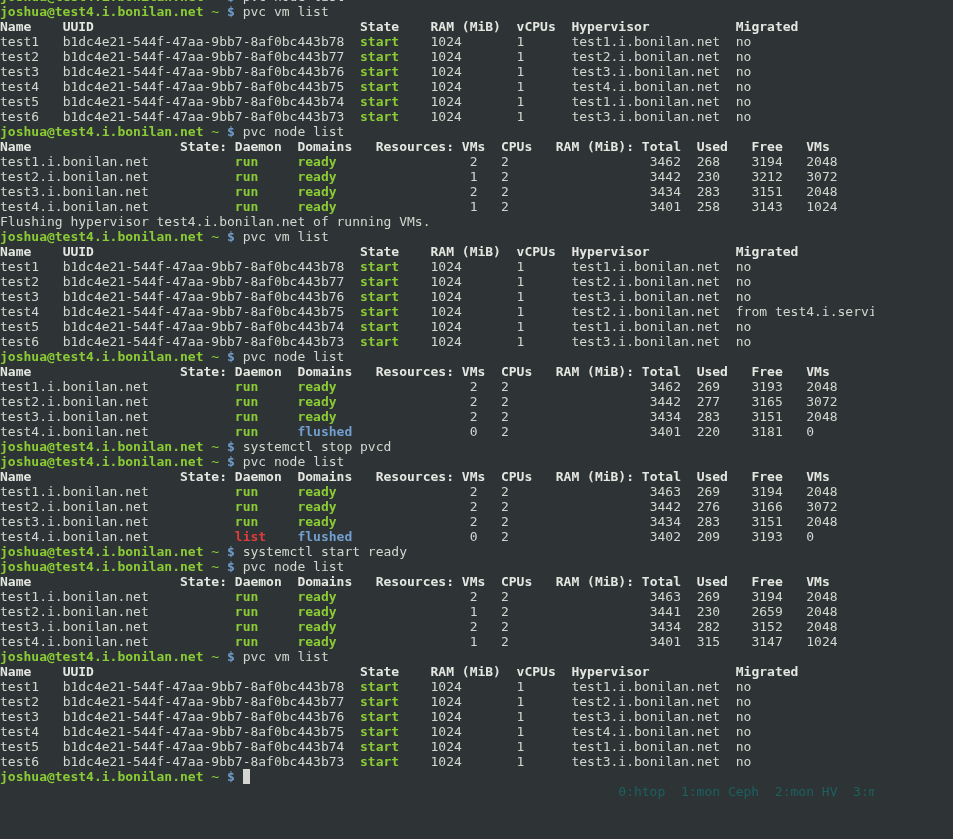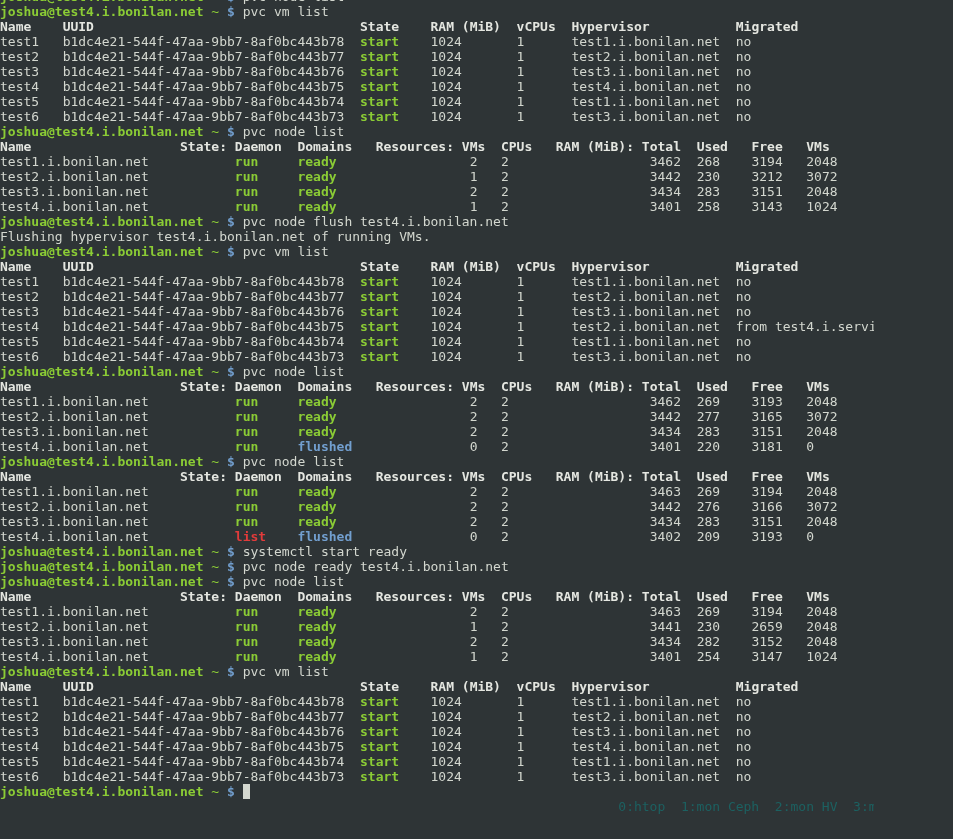--- a/index.html
+++ b/index.html
@@ -36,50 +36,49 @@
       <div class="line"><span>test3</span><span>   </span><span>b1dc4e21-544f-47aa-9bb7-8af0bc443b76</span><span>  </span><span class="g">start</span><span>    </span><span>1024</span><span>       </span><span>1</span><span>      </span><span>test3.i.bonilan.net</span><span>  </span><span>no</span></div>
       <div class="line"><span>test4</span><span>   </span><span>b1dc4e21-544f-47aa-9bb7-8af0bc443b75</span><span>  </span><span class="g">start</span><span>    </span><span>1024</span><span>       </span><span>1</span><span>      </span><span>test4.i.bonilan.net</span><span>  </span><span>no</span></div>
       <div class="line"><span>test5</span><span>   </span><span>b1dc4e21-544f-47aa-9bb7-8af0bc443b74</span><span>  </span><span class="g">start</span><span>    </span><span>1024</span><span>       </span><span>1</span><span>      </span><span>test1.i.bonilan.net</span><span>  </span><span>no</span></div>
       <div class="line"><span>test6</span><span>   </span><span>b1dc4e21-544f-47aa-9bb7-8af0bc443b73</span><span>  </span><span class="g">start</span><span>    </span><span>1024</span><span>       </span><span>1</span><span>      </span><span>test3.i.bonilan.net</span><span>  </span><span>no</span></div>
       <div class="line"><span class="g">joshua@test4.i.bonilan.net</span><span> </span><span class="gn">~</span><span> </span><span class="b">$</span><span> </span><span>pvc node list</span></div>
       <div class="line"><span class="h">Name</span><span>                   </span><span class="h">State: Daemon</span><span>  </span><span class="h">Domains</span><span>   </span><span class="h">Resources: VMs</span><span>  </span><span class="h">CPUs</span><span>   </span><span class="h">RAM (MiB): Total</span><span>  </span><span class="h">Used</span><span>   </span><span class="h">Free</span><span>   </span><span class="h">VMs</span></div>
       <div class="line"><span>test1.i.bonilan.net</span><span>           </span><span class="g">run</span><span>     </span><span class="g">ready</span><span>                 </span><span>2</span><span>   </span><span>2</span><span>                  </span><span>3462</span><span>  </span><span>268</span><span>    </span><span>3194</span><span>   </span><span>2048</span></div>
       <div class="line"><span>test2.i.bonilan.net</span><span>           </span><span class="g">run</span><span>     </span><span class="g">ready</span><span>                 </span><span>1</span><span>   </span><span>2</span><span>                  </span><span>3442</span><span>  </span><span>230</span><span>    </span><span>3212</span><span>   </span><span>3072</span></div>
       <div class="line"><span>test3.i.bonilan.net</span><span>           </span><span class="g">run</span><span>     </span><span class="g">ready</span><span>                 </span><span>2</span><span>   </span><span>2</span><span>                  </span><span>3434</span><span>  </span><span>283</span><span>    </span><span>3151</span><span>   </span><span>2048</span></div>
       <div class="line"><span>test4.i.bonilan.net</span><span>           </span><span class="g">run</span><span>     </span><span class="g">ready</span><span>                 </span><span>1</span><span>   </span><span>2</span><span>                  </span><span>3401</span><span>  </span><span>258</span><span>    </span><span>3143</span><span>   </span><span>1024</span></div>
-      <div class="line"><span class="g">joshua@test4.i.bonilan.net</span><span> </span><span class="gn">~</span><span> </span><span class="b">$</span><span> </span><span>pvc node flush test4.i.bonilan.net</span></div>
       <div class="line"><span>Flushing hypervisor test4.i.bonilan.net of running VMs.</span></div>
       <div class="line"><span class="g">joshua@test4.i.bonilan.net</span><span> </span><span class="gn">~</span><span> </span><span class="b">$</span><span> </span><span>pvc vm list</span></div>
       <div class="line"><span class="h">Name</span><span>    </span><span class="h">UUID</span><span>                                  </span><span class="h">State</span><span>    </span><span class="h">RAM (MiB)</span><span>  </span><span class="h">vCPUs</span><span>  </span><span class="h">Hypervisor</span><span>           </span><span class="h">Migrated</span></div>
       <div class="line"><span>test1</span><span>   </span><span>b1dc4e21-544f-47aa-9bb7-8af0bc443b78</span><span>  </span><span class="g">start</span><span>    </span><span>1024</span><span>       </span><span>1</span><span>      </span><span>test1.i.bonilan.net</span><span>  </span><span>no</span></div>
       <div class="line"><span>test2</span><span>   </span><span>b1dc4e21-544f-47aa-9bb7-8af0bc443b77</span><span>  </span><span class="g">start</span><span>    </span><span>1024</span><span>       </span><span>1</span><span>      </span><span>test2.i.bonilan.net</span><span>  </span><span>no</span></div>
       <div class="line"><span>test3</span><span>   </span><span>b1dc4e21-544f-47aa-9bb7-8af0bc443b76</span><span>  </span><span class="g">start</span><span>    </span><span>1024</span><span>       </span><span>1</span><span>      </span><span>test3.i.bonilan.net</span><span>  </span><span>no</span></div>
       <div class="line"><span>test4</span><span>   </span><span>b1dc4e21-544f-47aa-9bb7-8af0bc443b75</span><span>  </span><span class="g">start</span><span>    </span><span>1024</span><span>       </span><span>1</span><span>      </span><span>test2.i.bonilan.net</span><span>  </span><span>from test4.i.service.net</span></div>
       <div class="line"><span>test5</span><span>   </span><span>b1dc4e21-544f-47aa-9bb7-8af0bc443b74</span><span>  </span><span class="g">start</span><span>    </span><span>1024</span><span>       </span><span>1</span><span>      </span><span>test1.i.bonilan.net</span><span>  </span><span>no</span></div>
       <div class="line"><span>test6</span><span>   </span><span>b1dc4e21-544f-47aa-9bb7-8af0bc443b73</span><span>  </span><span class="g">start</span><span>    </span><span>1024</span><span>       </span><span>1</span><span>      </span><span>test3.i.bonilan.net</span><span>  </span><span>no</span></div>
       <div class="line"><span class="g">joshua@test4.i.bonilan.net</span><span> </span><span class="gn">~</span><span> </span><span class="b">$</span><span> </span><span>pvc node list</span></div>
       <div class="line"><span class="h">Name</span><span>                   </span><span class="h">State: Daemon</span><span>  </span><span class="h">Domains</span><span>   </span><span class="h">Resources: VMs</span><span>  </span><span class="h">CPUs</span><span>   </span><span class="h">RAM (MiB): Total</span><span>  </span><span class="h">Used</span><span>   </span><span class="h">Free</span><span>   </span><span class="h">VMs</span></div>
       <div class="line"><span>test1.i.bonilan.net</span><span>           </span><span class="g">run</span><span>     </span><span class="g">ready</span><span>                 </span><span>2</span><span>   </span><span>2</span><span>                  </span><span>3462</span><span>  </span><span>269</span><span>    </span><span>3193</span><span>   </span><span>2048</span></div>
       <div class="line"><span>test2.i.bonilan.net</span><span>           </span><span class="g">run</span><span>     </span><span class="g">ready</span><span>                 </span><span>2</span><span>   </span><span>2</span><span>                  </span><span>3442</span><span>  </span><span>277</span><span>    </span><span>3165</span><span>   </span><span>3072</span></div>
       <div class="line"><span>test3.i.bonilan.net</span><span>           </span><span class="g">run</span><span>     </span><span class="g">ready</span><span>                 </span><span>2</span><span>   </span><span>2</span><span>                  </span><span>3434</span><span>  </span><span>283</span><span>    </span><span>3151</span><span>   </span><span>2048</span></div>
       <div class="line"><span>test4.i.bonilan.net</span><span>           </span><span class="g">run</span><span>     </span><span class="b">flushed</span><span>               </span><span>0</span><span>   </span><span>2</span><span>                  </span><span>3401</span><span>  </span><span>220</span><span>    </span><span>3181</span><span>   </span><span>0</span></div>
+      <div class="line"><span class="g">joshua@test4.i.bonilan.net</span><span> </span><span class="gn">~</span><span> </span><span class="b">$</span><span> </span><span>systemctl stop pvcd</span></div>
       <div class="line"><span class="g">joshua@test4.i.bonilan.net</span><span> </span><span class="gn">~</span><span> </span><span class="b">$</span><span> </span><span>pvc node list</span></div>
       <div class="line"><span class="h">Name</span><span>                   </span><span class="h">State: Daemon</span><span>  </span><span class="h">Domains</span><span>   </span><span class="h">Resources: VMs</span><span>  </span><span class="h">CPUs</span><span>   </span><span class="h">RAM (MiB): Total</span><span>  </span><span class="h">Used</span><span>   </span><span class="h">Free</span><span>   </span><span class="h">VMs</span></div>
       <div class="line"><span>test1.i.bonilan.net</span><span>           </span><span class="g">run</span><span>     </span><span class="g">ready</span><span>                 </span><span>2</span><span>   </span><span>2</span><span>                  </span><span>3463</span><span>  </span><span>269</span><span>    </span><span>3194</span><span>   </span><span>2048</span></div>
       <div class="line"><span>test2.i.bonilan.net</span><span>           </span><span class="g">run</span><span>     </span><span class="g">ready</span><span>                 </span><span>2</span><span>   </span><span>2</span><span>                  </span><span>3442</span><span>  </span><span>276</span><span>    </span><span>3166</span><span>   </span><span>3072</span></div>
       <div class="line"><span>test3.i.bonilan.net</span><span>           </span><span class="g">run</span><span>     </span><span class="g">ready</span><span>                 </span><span>2</span><span>   </span><span>2</span><span>                  </span><span>3434</span><span>  </span><span>283</span><span>    </span><span>3151</span><span>   </span><span>2048</span></div>
       <div class="line"><span>test4.i.bonilan.net</span><span>           </span><span class="r">list</span><span>    </span><span class="b">flushed</span><span>               </span><span>0</span><span>   </span><span>2</span><span>                  </span><span>3402</span><span>  </span><span>209</span><span>    </span><span>3193</span><span>   </span><span>0</span></div>
       <div class="line"><span class="g">joshua@test4.i.bonilan.net</span><span> </span><span class="gn">~</span><span> </span><span class="b">$</span><span> </span><span>systemctl start ready</span></div>
-      <div class="line"><span class="g">joshua@test4.i.bonilan.net</span><span> </span><span class="gn">~</span><span> </span><span class="b">$</span><span> </span><span>pvc node ready test4.i.bonilan.net</span></div>
       <div class="line"><span class="g">joshua@test4.i.bonilan.net</span><span> </span><span class="gn">~</span><span> </span><span class="b">$</span><span> </span><span>pvc node list</span></div>
       <div class="line"><span class="h">Name</span><span>                   </span><span class="h">State: Daemon</span><span>  </span><span class="h">Domains</span><span>   </span><span class="h">Resources: VMs</span><span>  </span><span class="h">CPUs</span><span>   </span><span class="h">RAM (MiB): Total</span><span>  </span><span class="h">Used</span><span>   </span><span class="h">Free</span><span>   </span><span class="h">VMs</span></div>
       <div class="line"><span>test1.i.bonilan.net</span><span>           </span><span class="g">run</span><span>     </span><span class="g">ready</span><span>                 </span><span>2</span><span>   </span><span>2</span><span>                  </span><span>3463</span><span>  </span><span>269</span><span>    </span><span>3194</span><span>   </span><span>2048</span></div>
       <div class="line"><span>test2.i.bonilan.net</span><span>           </span><span class="g">run</span><span>     </span><span class="g">ready</span><span>                 </span><span>1</span><span>   </span><span>2</span><span>                  </span><span>3441</span><span>  </span><span>230</span><span>    </span><span>2659</span><span>   </span><span>2048</span></div>
       <div class="line"><span>test3.i.bonilan.net</span><span>           </span><span class="g">run</span><span>     </span><span class="g">ready</span><span>                 </span><span>2</span><span>   </span><span>2</span><span>                  </span><span>3434</span><span>  </span><span>282</span><span>    </span><span>3152</span><span>   </span><span>2048</span></div>
-      <div class="line"><span>test4.i.bonilan.net</span><span>           </span><span class="g">run</span><span>     </span><span class="g">ready</span><span>                 </span><span>1</span><span>   </span><span>2</span><span>                  </span><span>3401</span><span>  </span><span>254</span><span>    </span><span>3147</span><span>   </span><span>1024</span></div>
+      <div class="line"><span>test4.i.bonilan.net</span><span>           </span><span class="g">run</span><span>     </span><span class="g">ready</span><span>                 </span><span>1</span><span>   </span><span>2</span><span>                  </span><span>3401</span><span>  </span><span>315</span><span>    </span><span>3147</span><span>   </span><span>1024</span></div>
       <div class="line"><span class="g">joshua@test4.i.bonilan.net</span><span> </span><span class="gn">~</span><span> </span><span class="b">$</span><span> </span><span>pvc vm list</span></div>
       <div class="line"><span class="h">Name</span><span>    </span><span class="h">UUID</span><span>                                  </span><span class="h">State</span><span>    </span><span class="h">RAM (MiB)</span><span>  </span><span class="h">vCPUs</span><span>  </span><span class="h">Hypervisor</span><span>           </span><span class="h">Migrated</span></div>
       <div class="line"><span>test1</span><span>   </span><span>b1dc4e21-544f-47aa-9bb7-8af0bc443b78</span><span>  </span><span class="g">start</span><span>    </span><span>1024</span><span>       </span><span>1</span><span>      </span><span>test1.i.bonilan.net</span><span>  </span><span>no</span></div>
       <div class="line"><span>test2</span><span>   </span><span>b1dc4e21-544f-47aa-9bb7-8af0bc443b77</span><span>  </span><span class="g">start</span><span>    </span><span>1024</span><span>       </span><span>1</span><span>      </span><span>test2.i.bonilan.net</span><span>  </span><span>no</span></div>
       <div class="line"><span>test3</span><span>   </span><span>b1dc4e21-544f-47aa-9bb7-8af0bc443b76</span><span>  </span><span class="g">start</span><span>    </span><span>1024</span><span>       </span><span>1</span><span>      </span><span>test3.i.bonilan.net</span><span>  </span><span>no</span></div>
       <div class="line"><span>test4</span><span>   </span><span>b1dc4e21-544f-47aa-9bb7-8af0bc443b75</span><span>  </span><span class="g">start</span><span>    </span><span>1024</span><span>       </span><span>1</span><span>      </span><span>test4.i.bonilan.net</span><span>  </span><span>no</span></div>
       <div class="line"><span>test5</span><span>   </span><span>b1dc4e21-544f-47aa-9bb7-8af0bc443b74</span><span>  </span><span class="g">start</span><span>    </span><span>1024</span><span>       </span><span>1</span><span>      </span><span>test1.i.bonilan.net</span><span>  </span><span>no</span></div>
       <div class="line"><span>test6</span><span>   </span><span>b1dc4e21-544f-47aa-9bb7-8af0bc443b73</span><span>  </span><span class="g">start</span><span>    </span><span>1024</span><span>       </span><span>1</span><span>      </span><span>test3.i.bonilan.net</span><span>  </span><span>no</span></div>
       <div class="line"><span class="g">joshua@test4.i.bonilan.net</span><span> </span><span class="gn">~</span><span> </span><span class="b">$</span><span> </span><span class="cursor"> </span></div>
       <div class="line"><span>                                                                               </span><span class="t">0:htop  1:mon Ceph  2:mon HV  3:mon Router</span></div>

